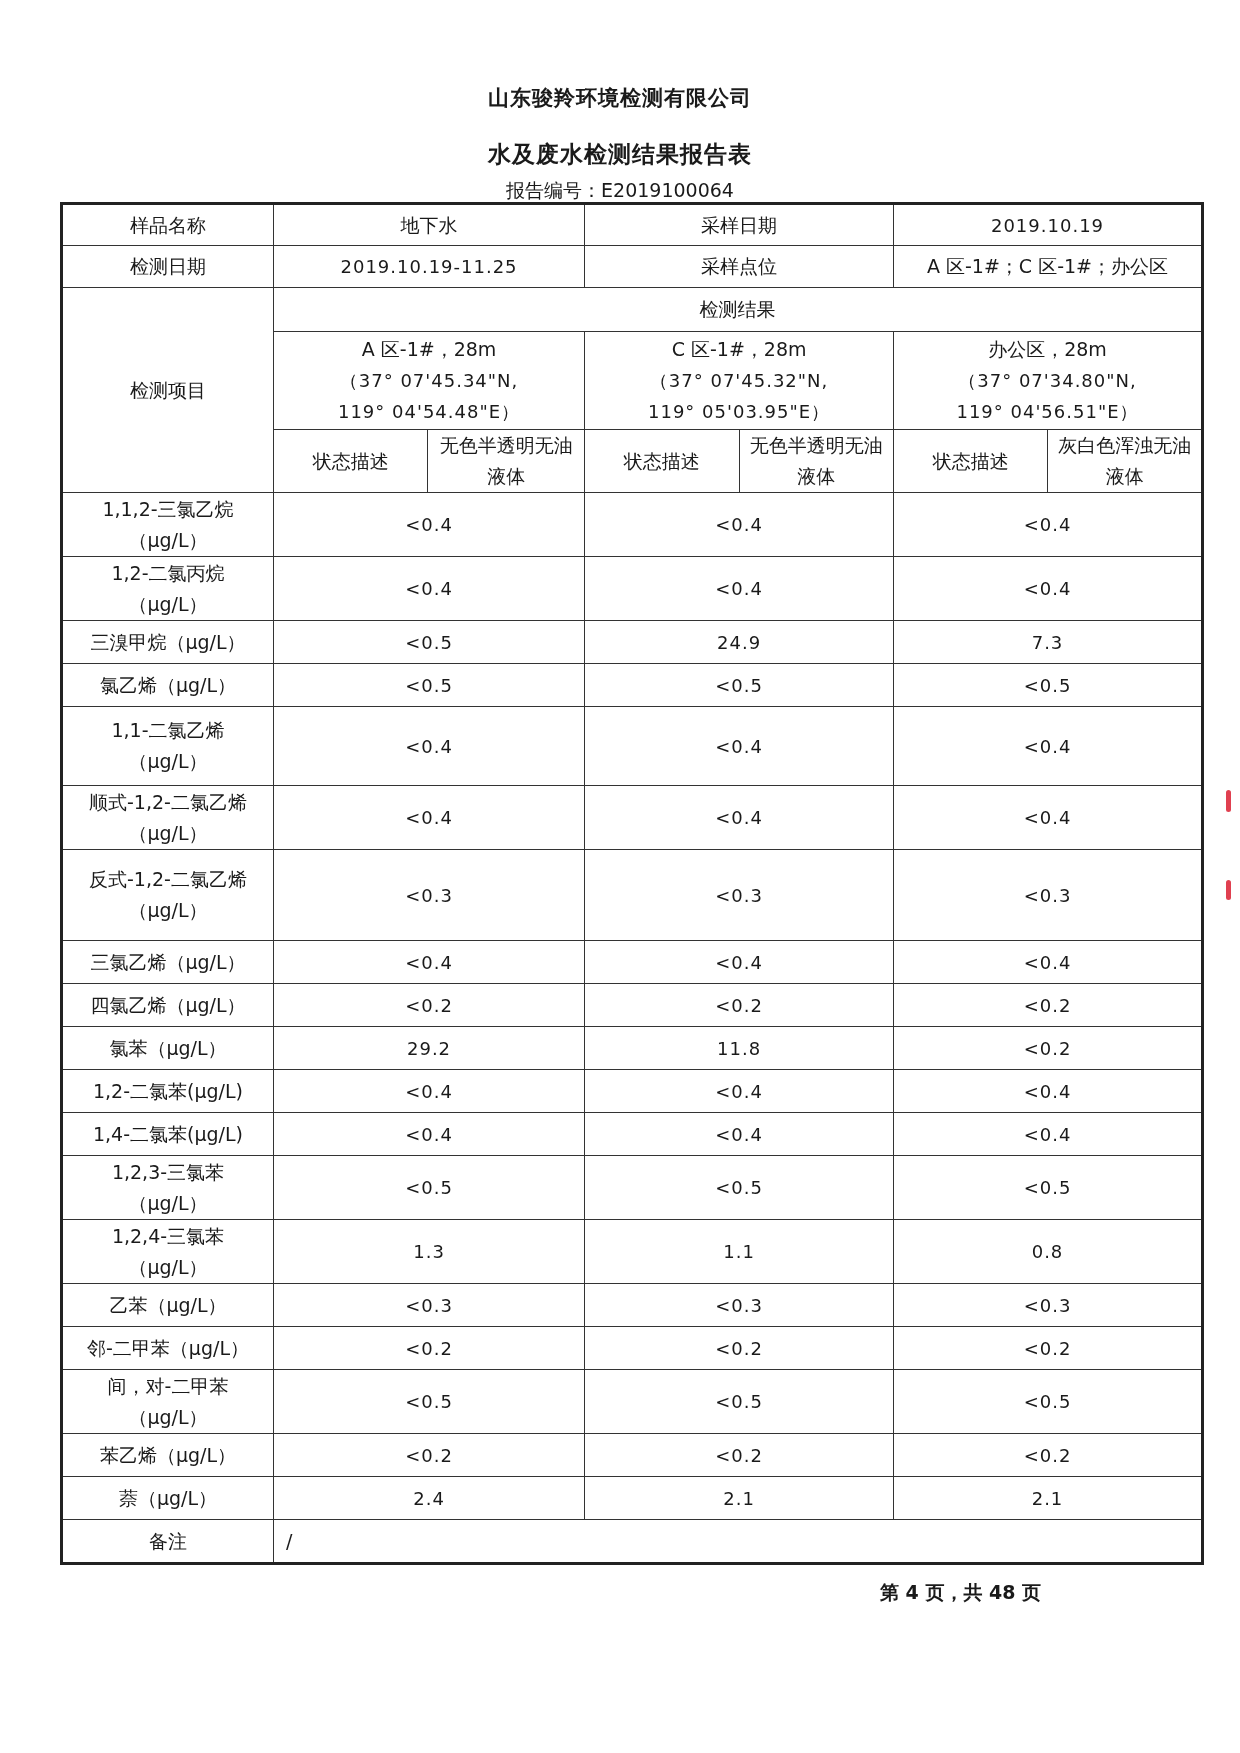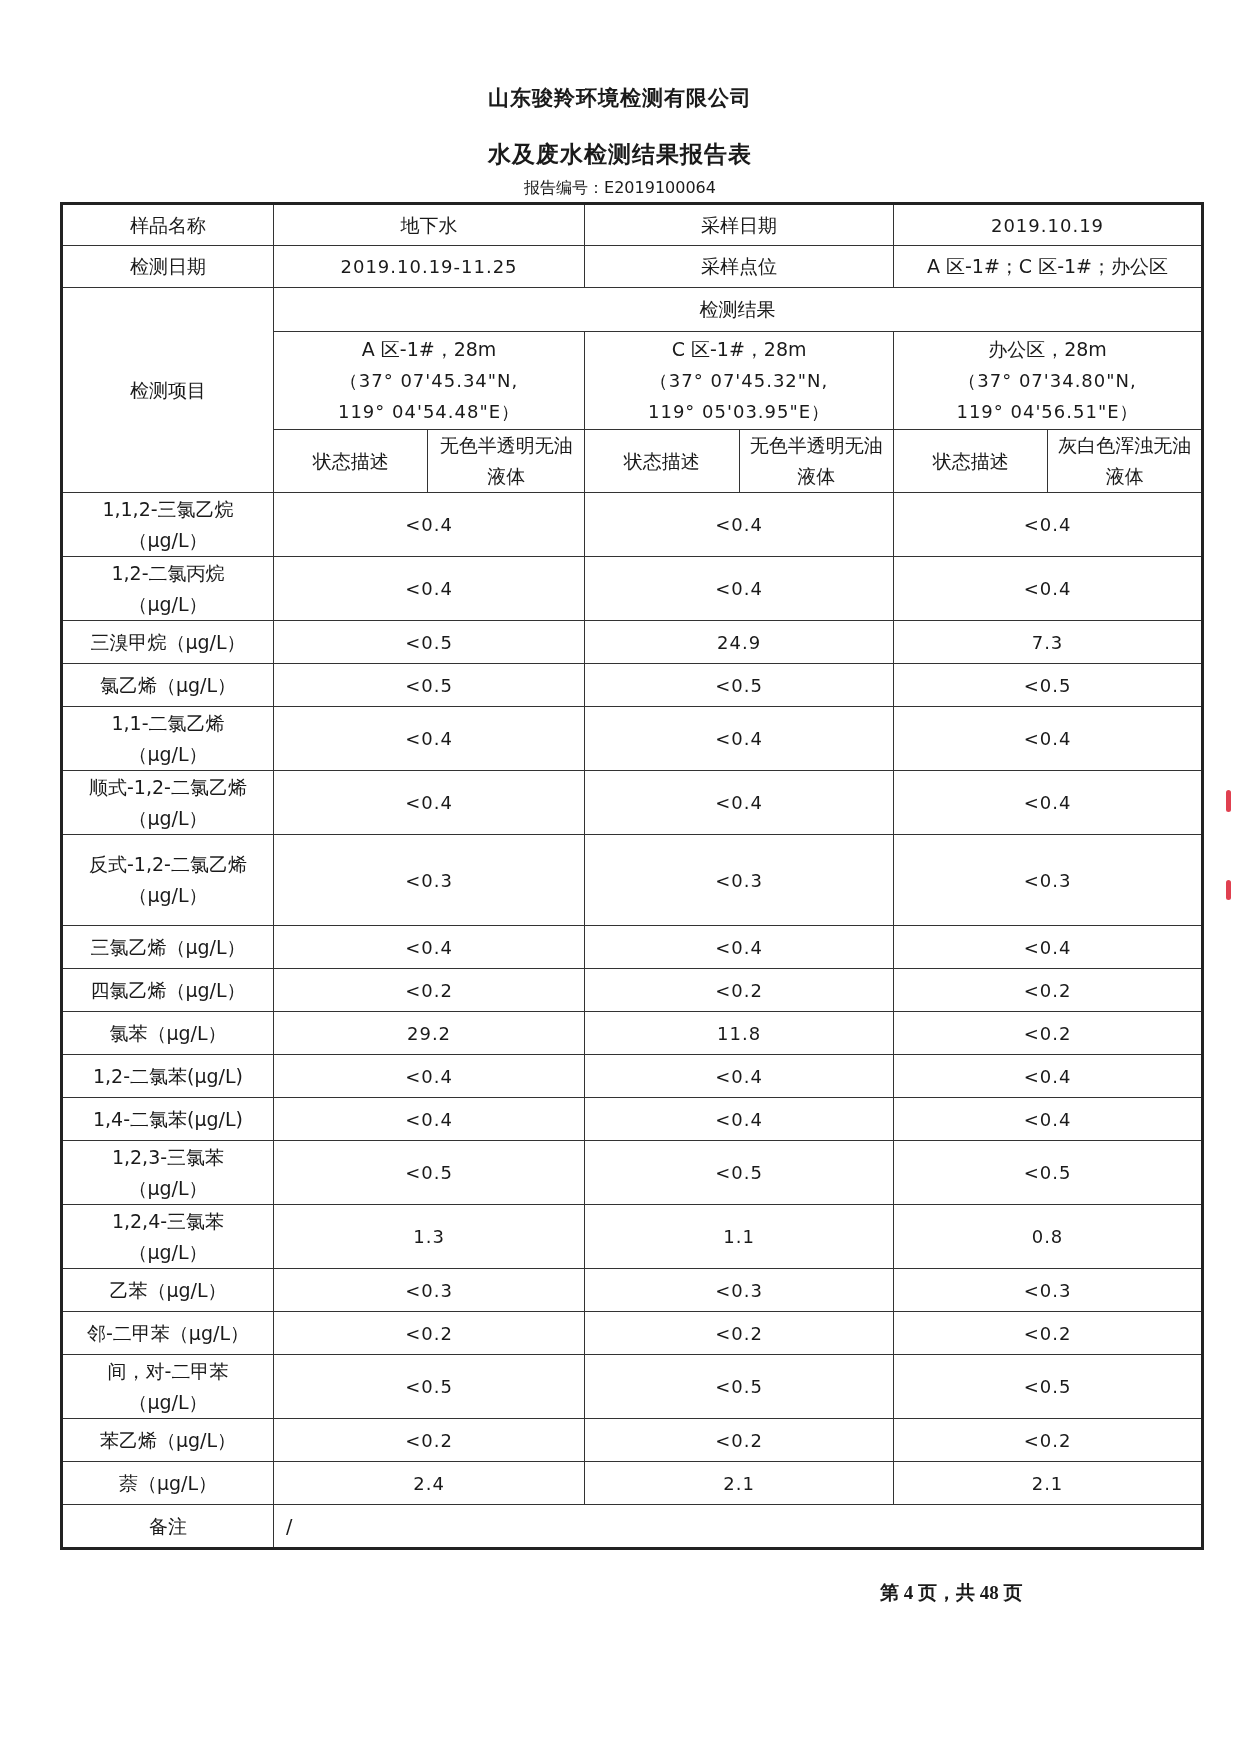--- a/index.html
+++ b/index.html
@@ -10,36 +10,36 @@
     .company {
       position: absolute; left: 0; width: 1240px; top: 84px;
       text-align: center; font-size: 21px; font-weight: bold; letter-spacing: 1px;
     }
     .subtitle {
       position: absolute; left: 0; width: 1240px; top: 139px;
       text-align: center; font-size: 23px; font-weight: bold; letter-spacing: 1px;
     }
     .reportno {
       position: absolute; left: 0; width: 1240px; top: 178px;
-      text-align: center; font-size: 16px;
+      text-align: center; font-size: 19px;
     }
     table.report {
       position: absolute; left: 60px; top: 202px; width: 1144px;
       border-collapse: collapse; table-layout: fixed;
       border: 3px solid #222;
       font-size: 19px;
     }
     table.report td {
       border: 1.5px solid #333; text-align: center; vertical-align: middle;
       padding: 0 4px; line-height: 31px;
     }
     .num { font-family: "DejaVu Sans", sans-serif; font-size: 18px; letter-spacing: 1px; }
     .remark-val { text-align: left !important; padding-left: 12px !important; }
     .pager {
-      position: absolute; left: 880px; top: 1580px; font-size: 19px; font-weight: bold; font-family: Liberation Serif, serif;
+      position: absolute; left: 880px; top: 1580px; font-size: 19px; font-weight: bold;
     }
     .redmark {
       position: absolute; width: 5px; background: #e04050; border-radius: 3px;
     }
   </style>
 </head>
 <body>
 
 <div class="company">山东骏羚环境检测有限公司</div>
 <div class="subtitle">水及废水检测结果报告表</div>
@@ -117,21 +117,21 @@
         <td colspan="2" class="num">24.9</td>
         <td colspan="2" class="num">7.3</td>
       </tr>
       <tr style="height: 43px;">
         <td>氯乙烯（μg/L）</td>
         <td colspan="2" class="num">&lt;0.5</td>
         <td colspan="2" class="num">&lt;0.5</td>
         <td colspan="2" class="num">&lt;0.5</td>
       </tr>
       <tr style="height: 64px;">
-        <td style="padding: 0px 10px;">1,1-二氯乙烯（μg/L）</td>
+        <td style="padding: 8px 10px;">1,1-二氯乙烯（μg/L）</td>
         <td colspan="2" class="num">&lt;0.4</td>
         <td colspan="2" class="num">&lt;0.4</td>
         <td colspan="2" class="num">&lt;0.4</td>
       </tr>
       <tr style="height: 64px;">
         <td style="padding: 0px 10px;">顺式-1,2-二氯乙烯（μg/L）</td>
         <td colspan="2" class="num">&lt;0.4</td>
         <td colspan="2" class="num">&lt;0.4</td>
         <td colspan="2" class="num">&lt;0.4</td>
       </tr>

